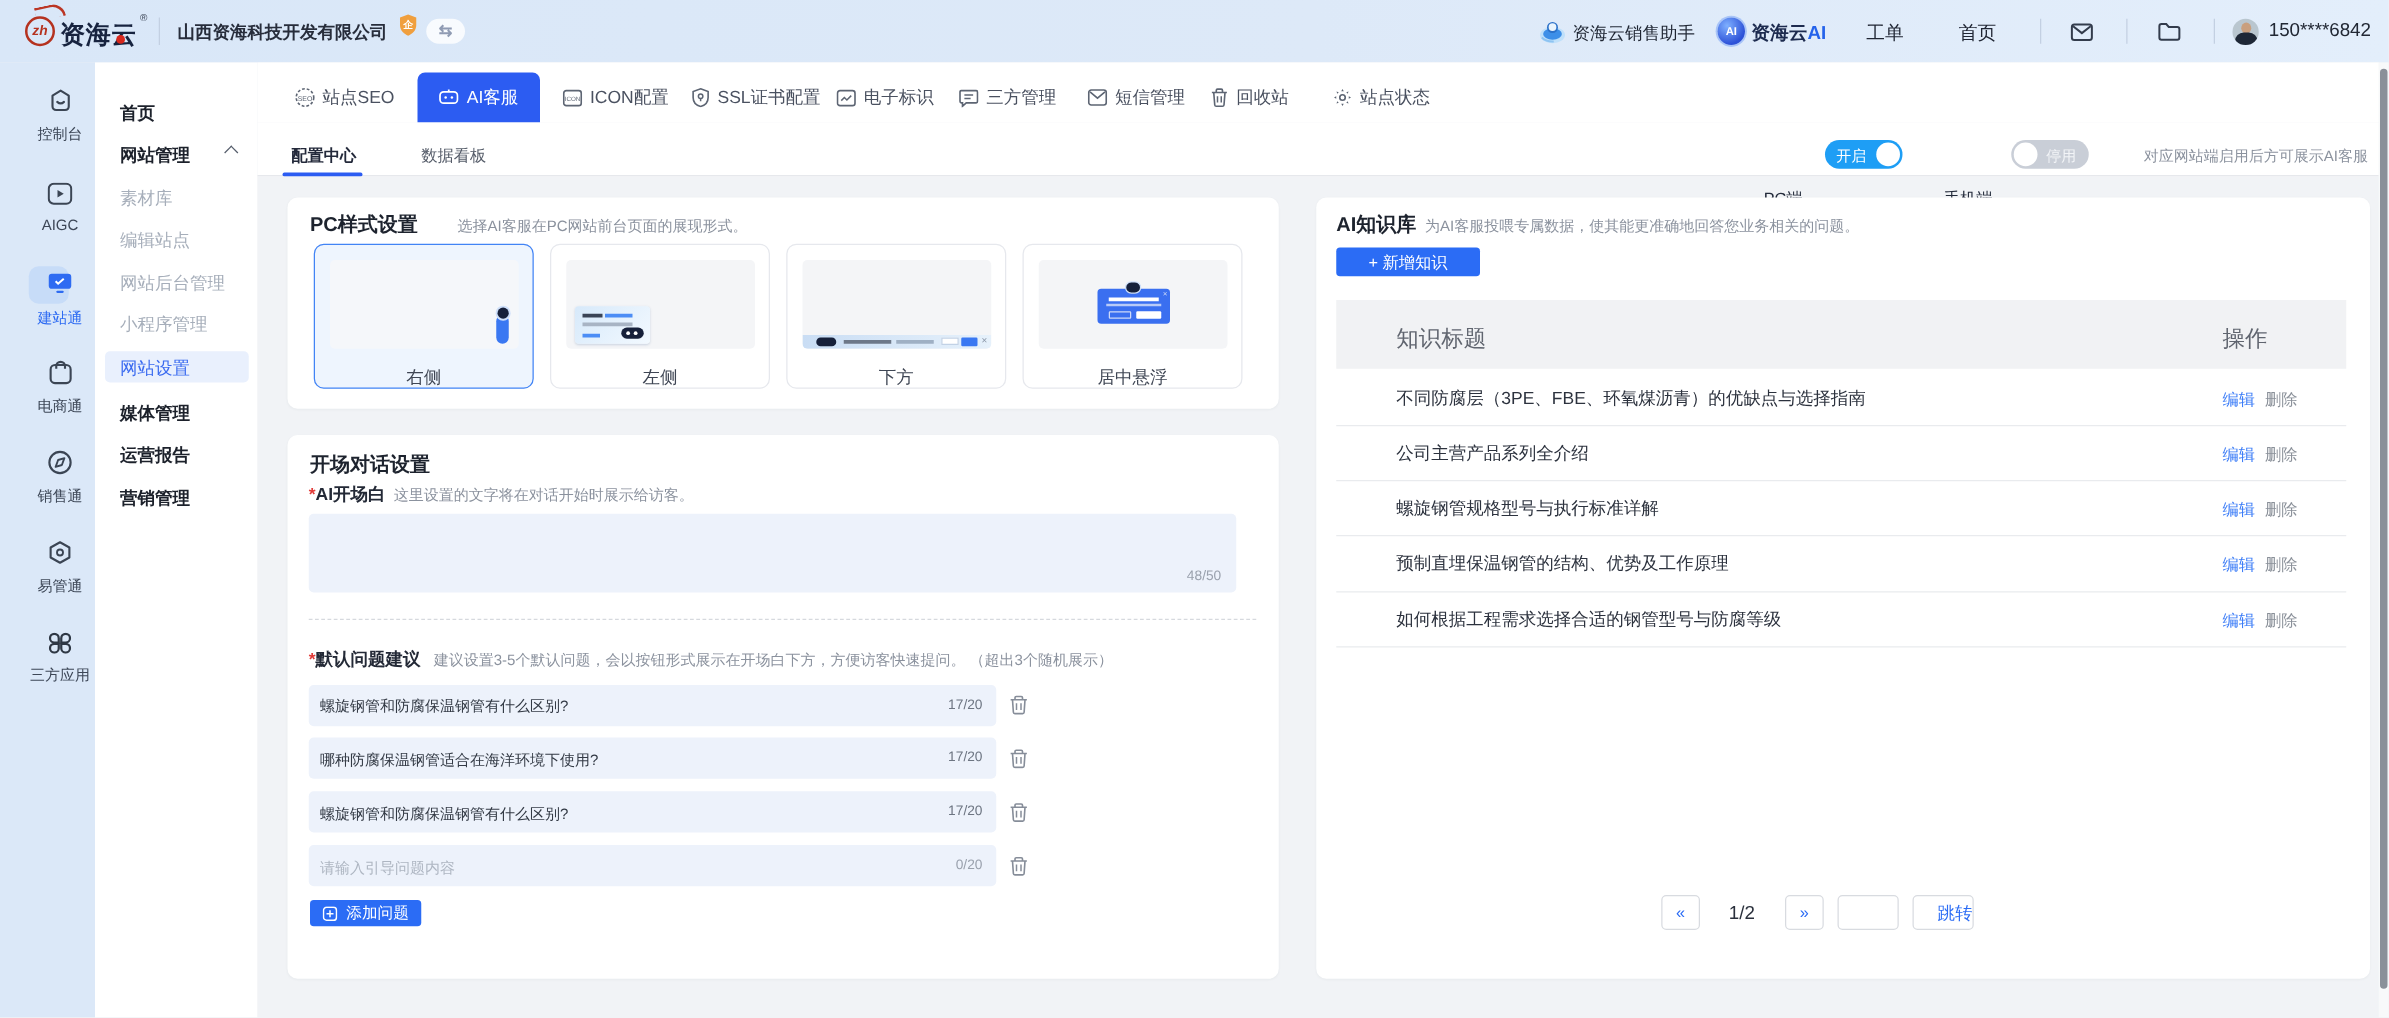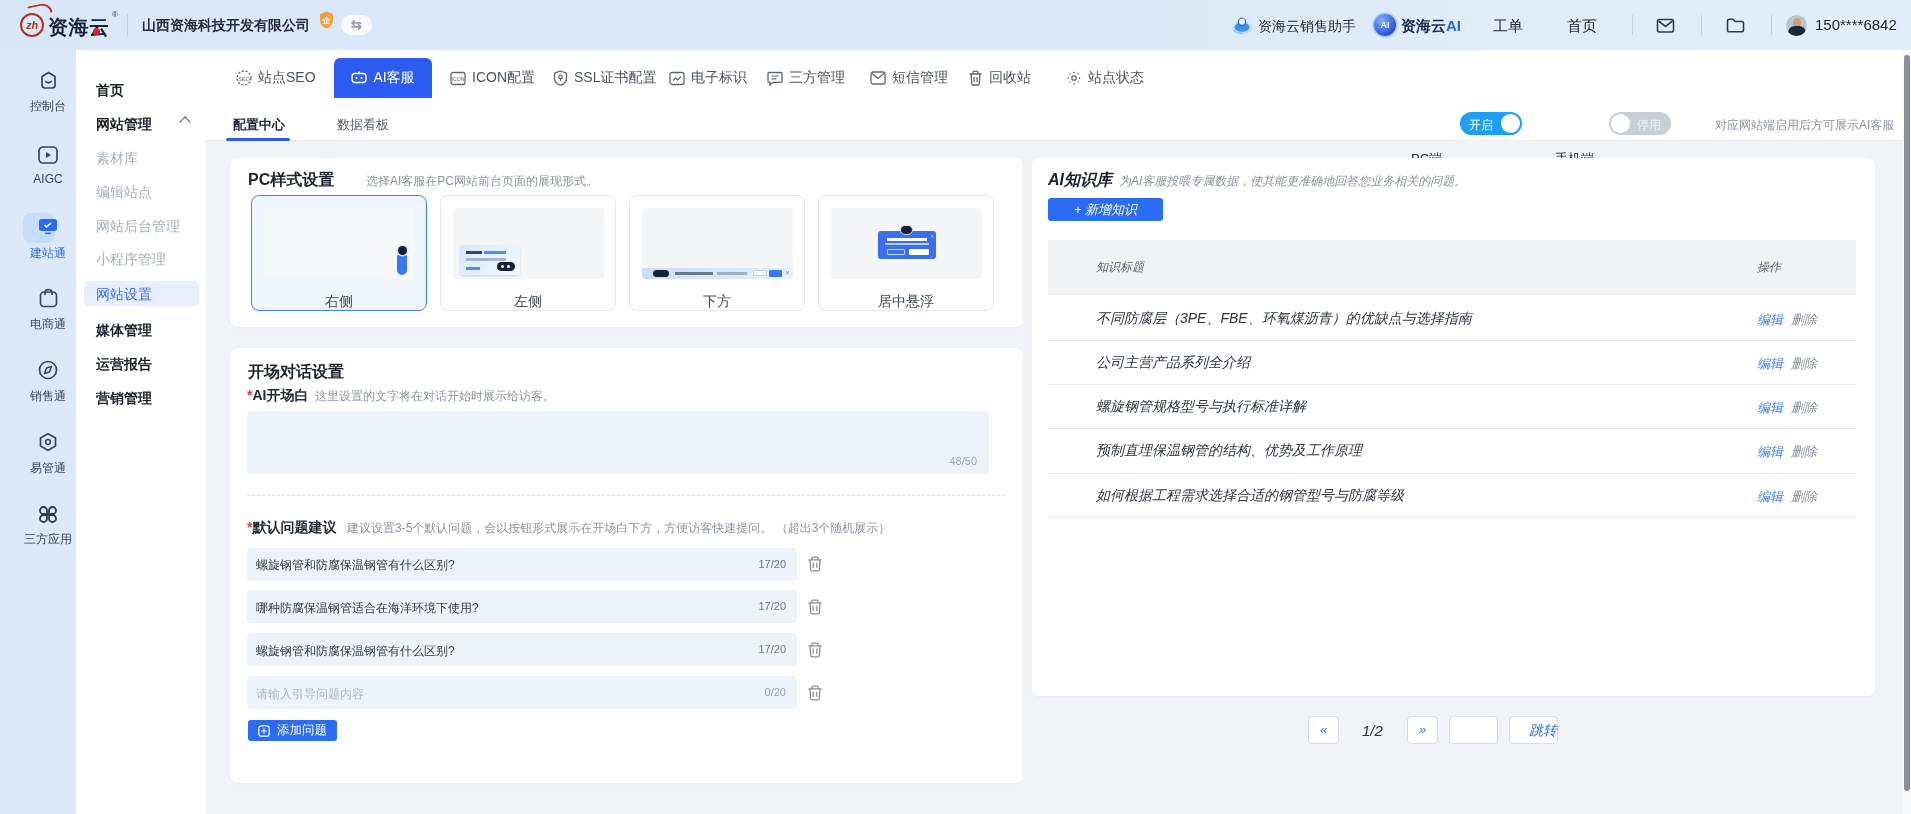--- a/index.html
+++ b/index.html
@@ -55,38 +55,38 @@
 #tog1 .txt{position:absolute;left:9px;top:4.5px;font-size:12px;color:#fff;}
 #tog1 .knob{position:absolute;right:2px;top:2px;width:19px;height:19px;border-radius:50%;background:#fff;}
 #tog2{left:1403px;background:#c9ced7;}
 #tog2 .txt{position:absolute;right:10px;top:4.5px;font-size:12px;color:#f2f4f7;}
 #tog2 .knob{position:absolute;left:2px;top:2px;width:19px;height:19px;border-radius:50%;background:#fff;}
 #hint{left:1509px;top:19px;font-size:12px;color:#8b929e;white-space:nowrap;}
 
 .panel{background:#fff;border-radius:8px;box-shadow:0 1px 2px rgba(30,40,60,.04);}
 #p1{left:24px;top:108px;width:793px;height:169px;}
 #p2{left:24px;top:298px;width:793px;height:435px;}
-#p3{left:826px;top:108px;width:843px;height:538px;font-style:italic;}
+#p3{left:847px;top:108px;width:843px;height:625px;}
 .ptitle{font-size:16px;font-weight:bold;color:#1d232e;}
 .pdesc{font-size:12px;color:#8b929e;}
 
 .card{top:37px;width:176px;height:116px;border:1px solid #e6e8ed;border-radius:8px;background:#fff;}
 .card.sel{border:1.5px solid #4284f5;background:#eef5fe;}
 .preview{position:absolute;left:12px;top:12px;width:151px;height:71px;background:#f4f5f7;border-radius:4px;overflow:hidden;}
 .card.sel .preview{background:#f5f7fa;}
 .clabel{position:absolute;left:0;top:97px;width:100%;text-align:center;font-size:14px;color:#3f4654;}
 
 
 .field{background:#edf2fb;border-radius:4px;}
 .counter{color:#9aa1ad;font-size:11px;position:absolute;}
 .qrow .counter{color:#6d7582;}
 .trash{position:absolute;}
 #addBtn{left:18px;top:372px;width:89px;height:21px;background:#2b6cf5;border-radius:3px;color:#fff;font-size:12.5px;display:flex;align-items:center;justify-content:center;}
 
-#thead{left:16px;top:82px;width:808px;height:55px;background:#f1f2f4;color:#60656f;font-size:12px;}
+#thead{left:16px;top:82px;width:808px;height:55px;background:#f1f2f4;color:#60656f;font-size:18px;}
 .trow{left:16px;width:808px;height:44.3px;border-bottom:1px solid #e9ebee;font-size:14px;color:#2c323e;}
 .trow .t{position:absolute;left:48px;top:13px;}
 .lnk1{position:absolute;left:709px;top:14px;color:#3b7cf7;font-size:13px;}
 .lnk2{position:absolute;left:743px;top:14px;color:#8a9099;font-size:13px;}
 
 .pgbox{border:1px solid #d8dbe0;border-radius:4px;background:#fff;text-align:center;}
 
 #sbtrack{left:1903px;top:50px;width:8px;height:764px;background:#f8f9fa;}
 #sbthumb{left:1904px;top:55px;width:6px;height:736px;background:#8a9099;border-radius:3px;}
 </style>

